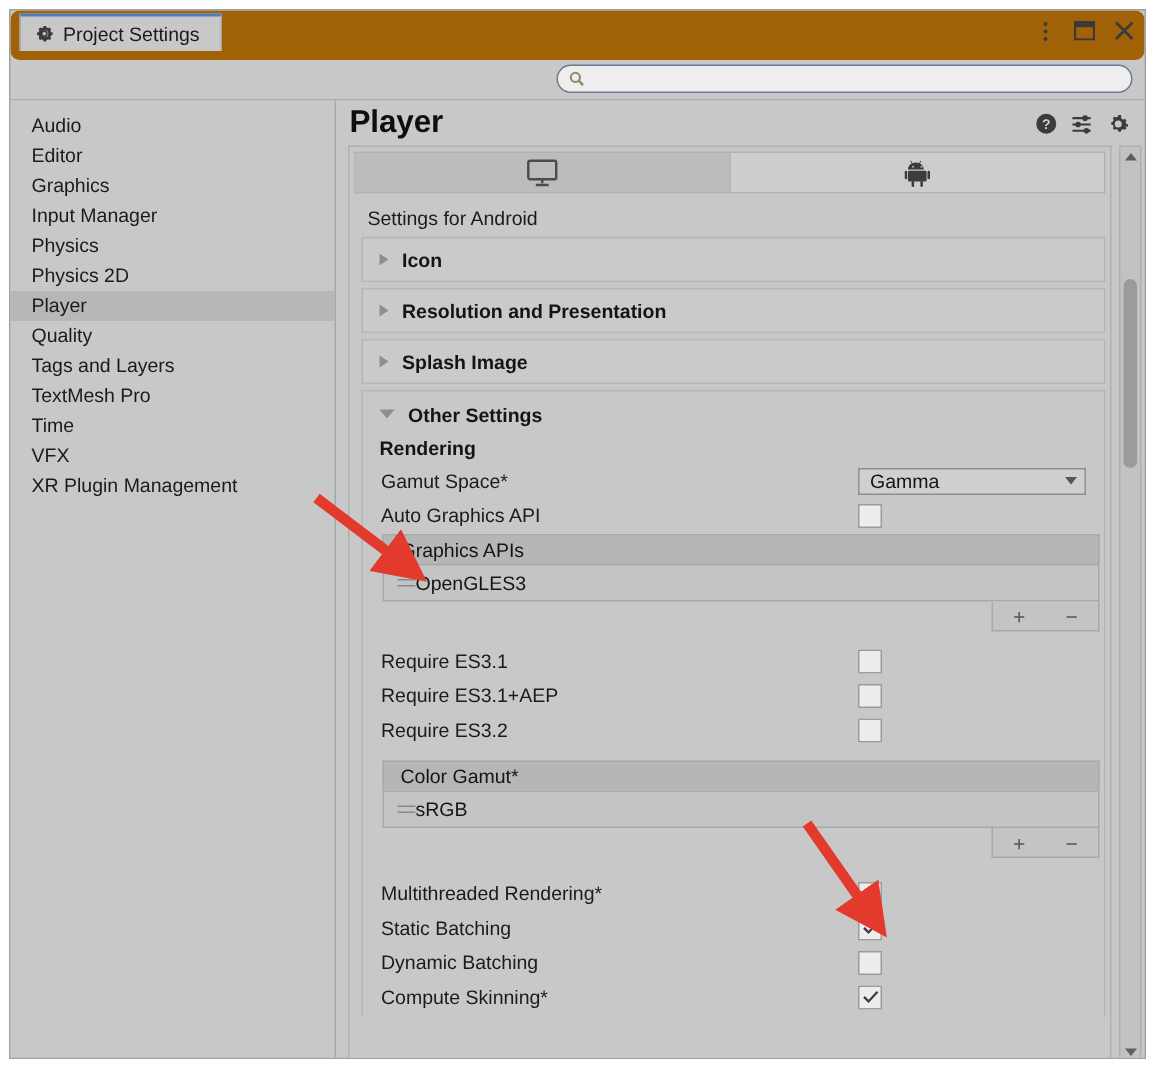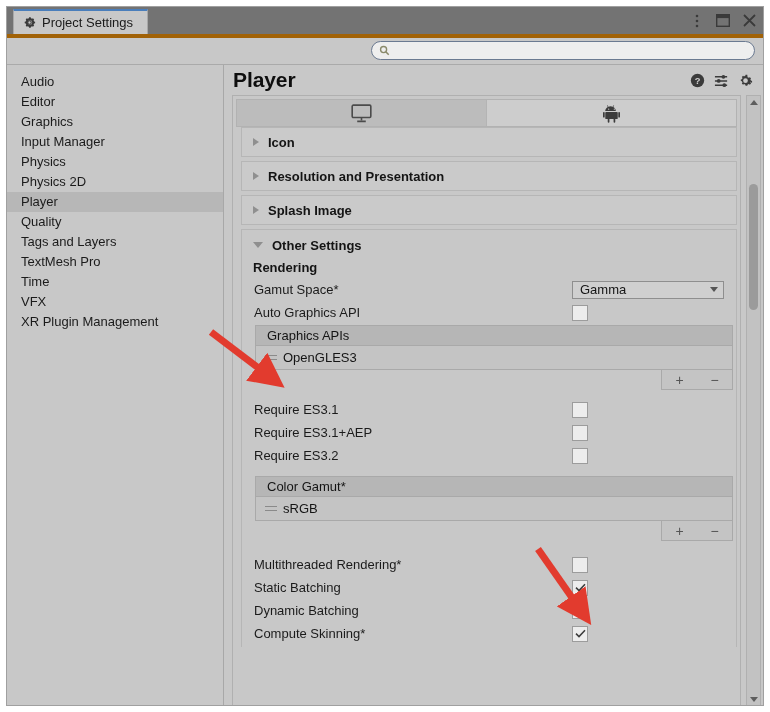--- a/index.html
+++ b/index.html
@@ -30,22 +30,23 @@
     background: #c8c8c8;
     border: 1px solid #a0a0a0;
     box-sizing: border-box;
     overflow: hidden;
   }
 
   
   .titlebar {
     position: relative;
     height: 27px;
-    background: #737373;
-    border-bottom: 4px solid #a16207;
+    background: #a16207;
+    border-bottom: 6px solid #a16207;
+    border-radius: 6px;
   }
   .tab {
     position: absolute;
     left: 6px;
     top: 2px;
     height: 25px;
     padding: 0 14px 0 9px;
     background: #c8c8c8;
     border-top: 2px solid #4a7ebb;
     border-left: 1px solid #a8a8a8;
@@ -325,21 +326,21 @@
   .rlist-body {
     background: #c4c4c4;
     border: 1px solid #a9a9a9;
     box-sizing: border-box;
   }
   .rlist-row {
     height: 23px;
     display: flex;
     align-items: center;
     padding-left: 9px;
-    gap: 6px;
+    gap: 0;
     font-size: 13px;
     color: #151515;
   }
   .grip {
     width: 12px;
     display: flex;
     flex-direction: column;
     gap: 3px;
   }
   .grip i { display: block; height: 1px; background: #8a8a8a; }
@@ -516,20 +517,21 @@
                 <circle cx="12" cy="5.4" r="0.65" fill="#c8c8c8"></circle>
                 <rect x="2.4" y="8.3" width="13.2" height="7.6" rx="1" fill="#3c3c3c"></rect>
                 <rect x="0" y="8.3" width="1.8" height="6" rx="0.9" fill="#3c3c3c"></rect>
                 <rect x="16.2" y="8.3" width="1.8" height="6" rx="0.9" fill="#3c3c3c"></rect>
                 <rect x="5" y="15.4" width="1.8" height="4.3" rx="0.9" fill="#3c3c3c"></rect>
                 <rect x="11.2" y="15.4" width="1.8" height="4.3" rx="0.9" fill="#3c3c3c"></rect>
               </svg>
             </div>
           </div>
 
+          <div class="settings-for">Settings for Android</div>
 
           <div class="foldout">
             <span class="tri"></span>
             <span class="foldout-label">Icon</span>
           </div>
           <div class="foldout">
             <span class="tri"></span>
             <span class="foldout-label">Resolution and Presentation</span>
           </div>
           <div class="foldout">

